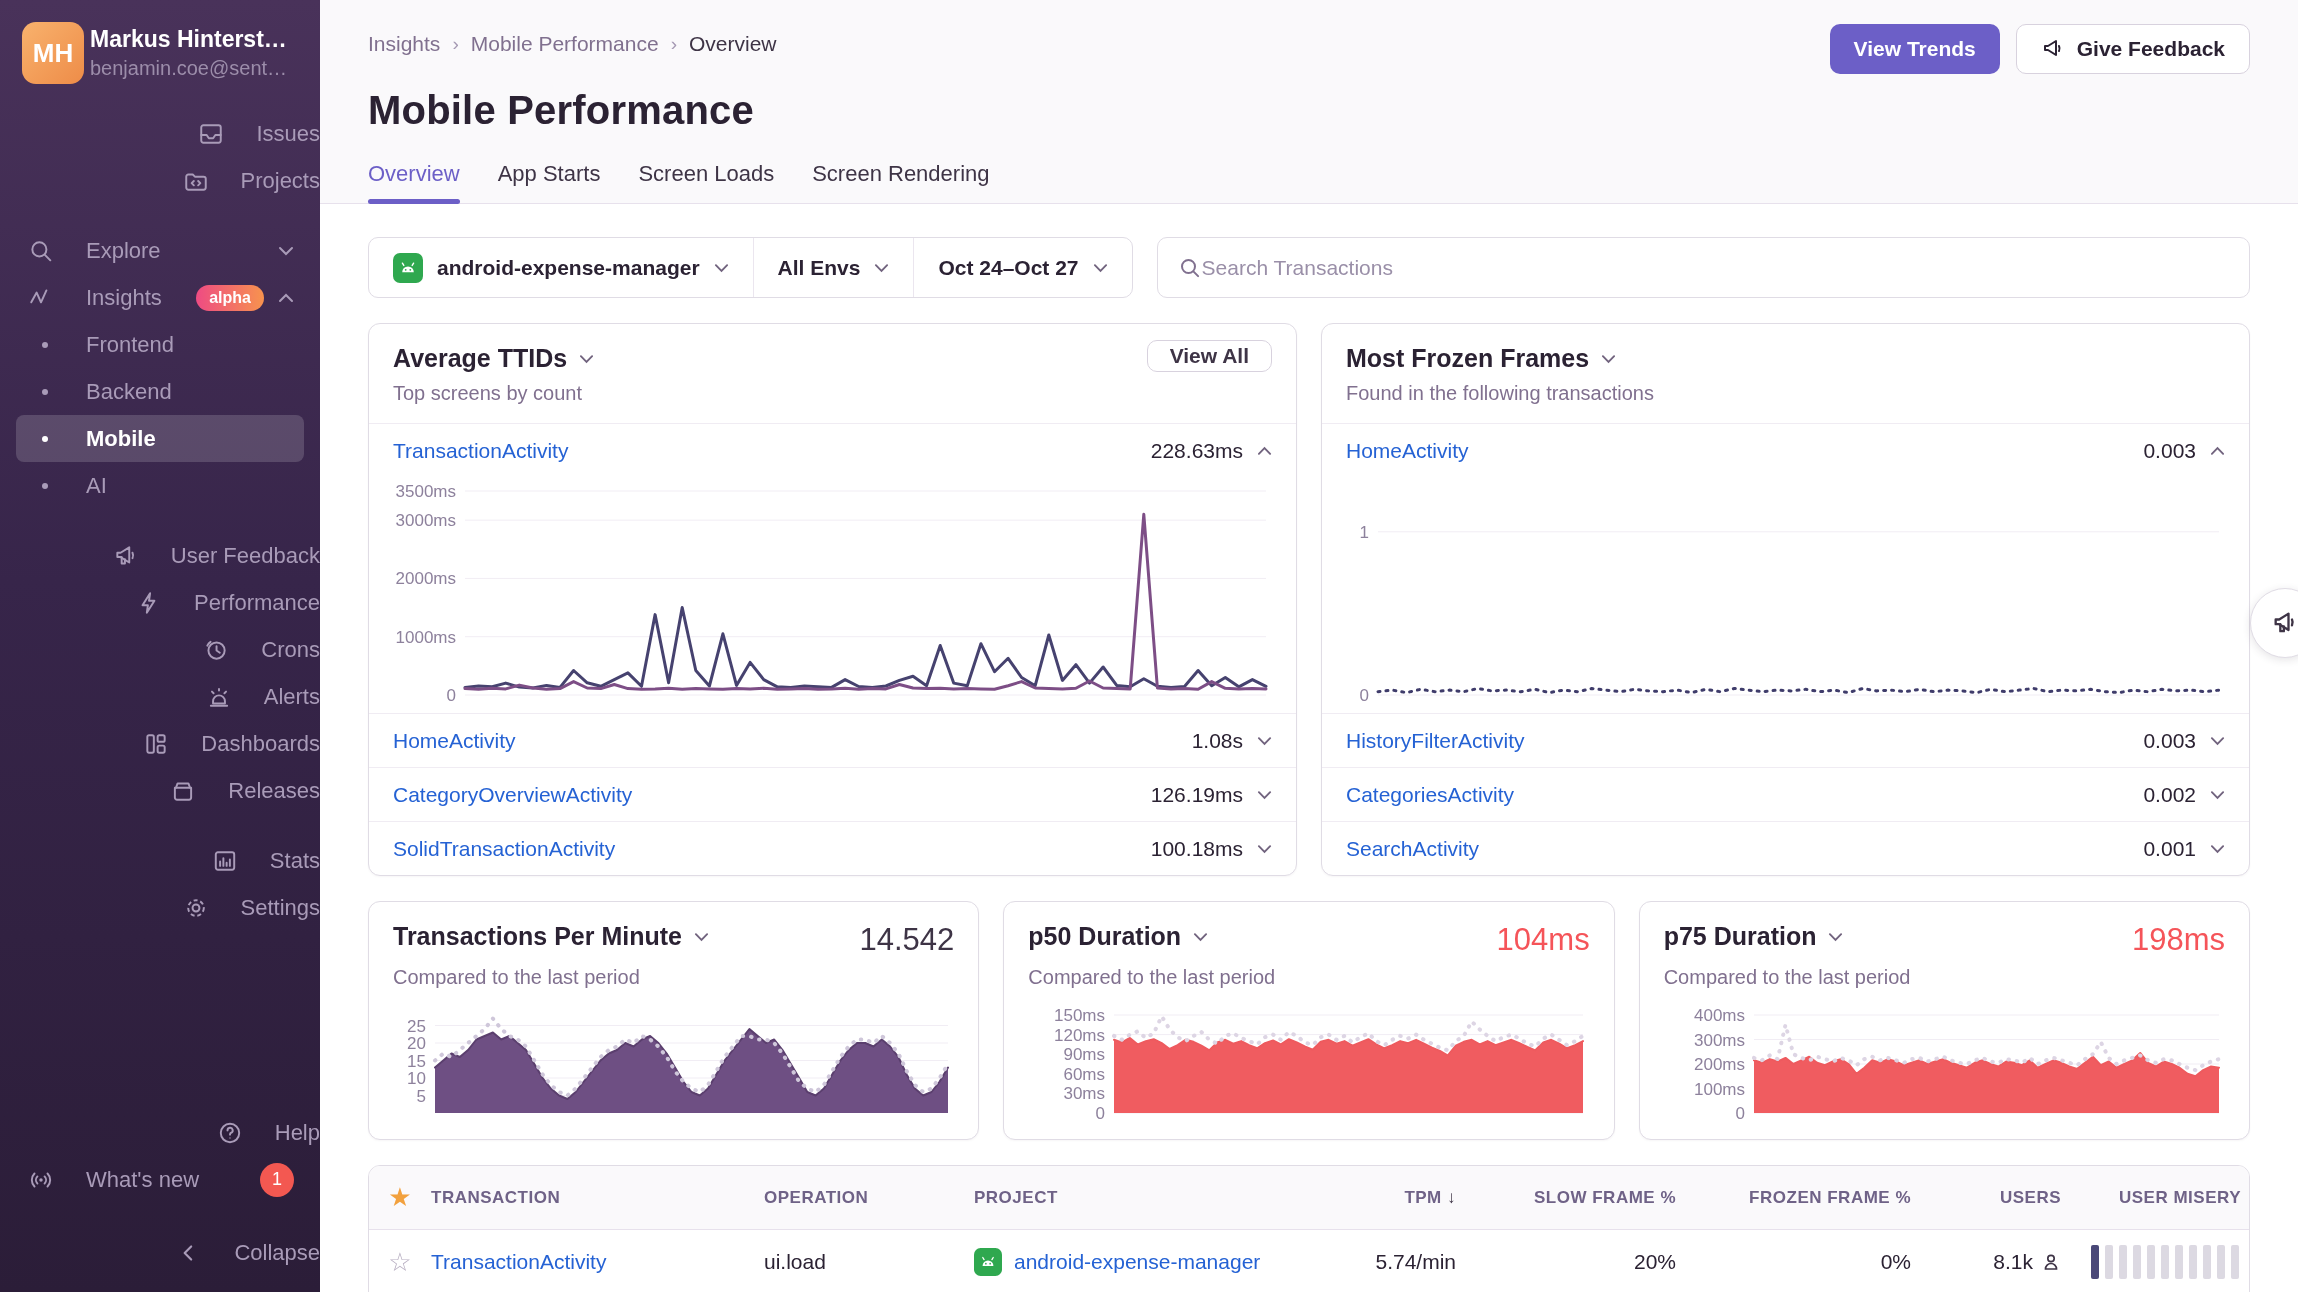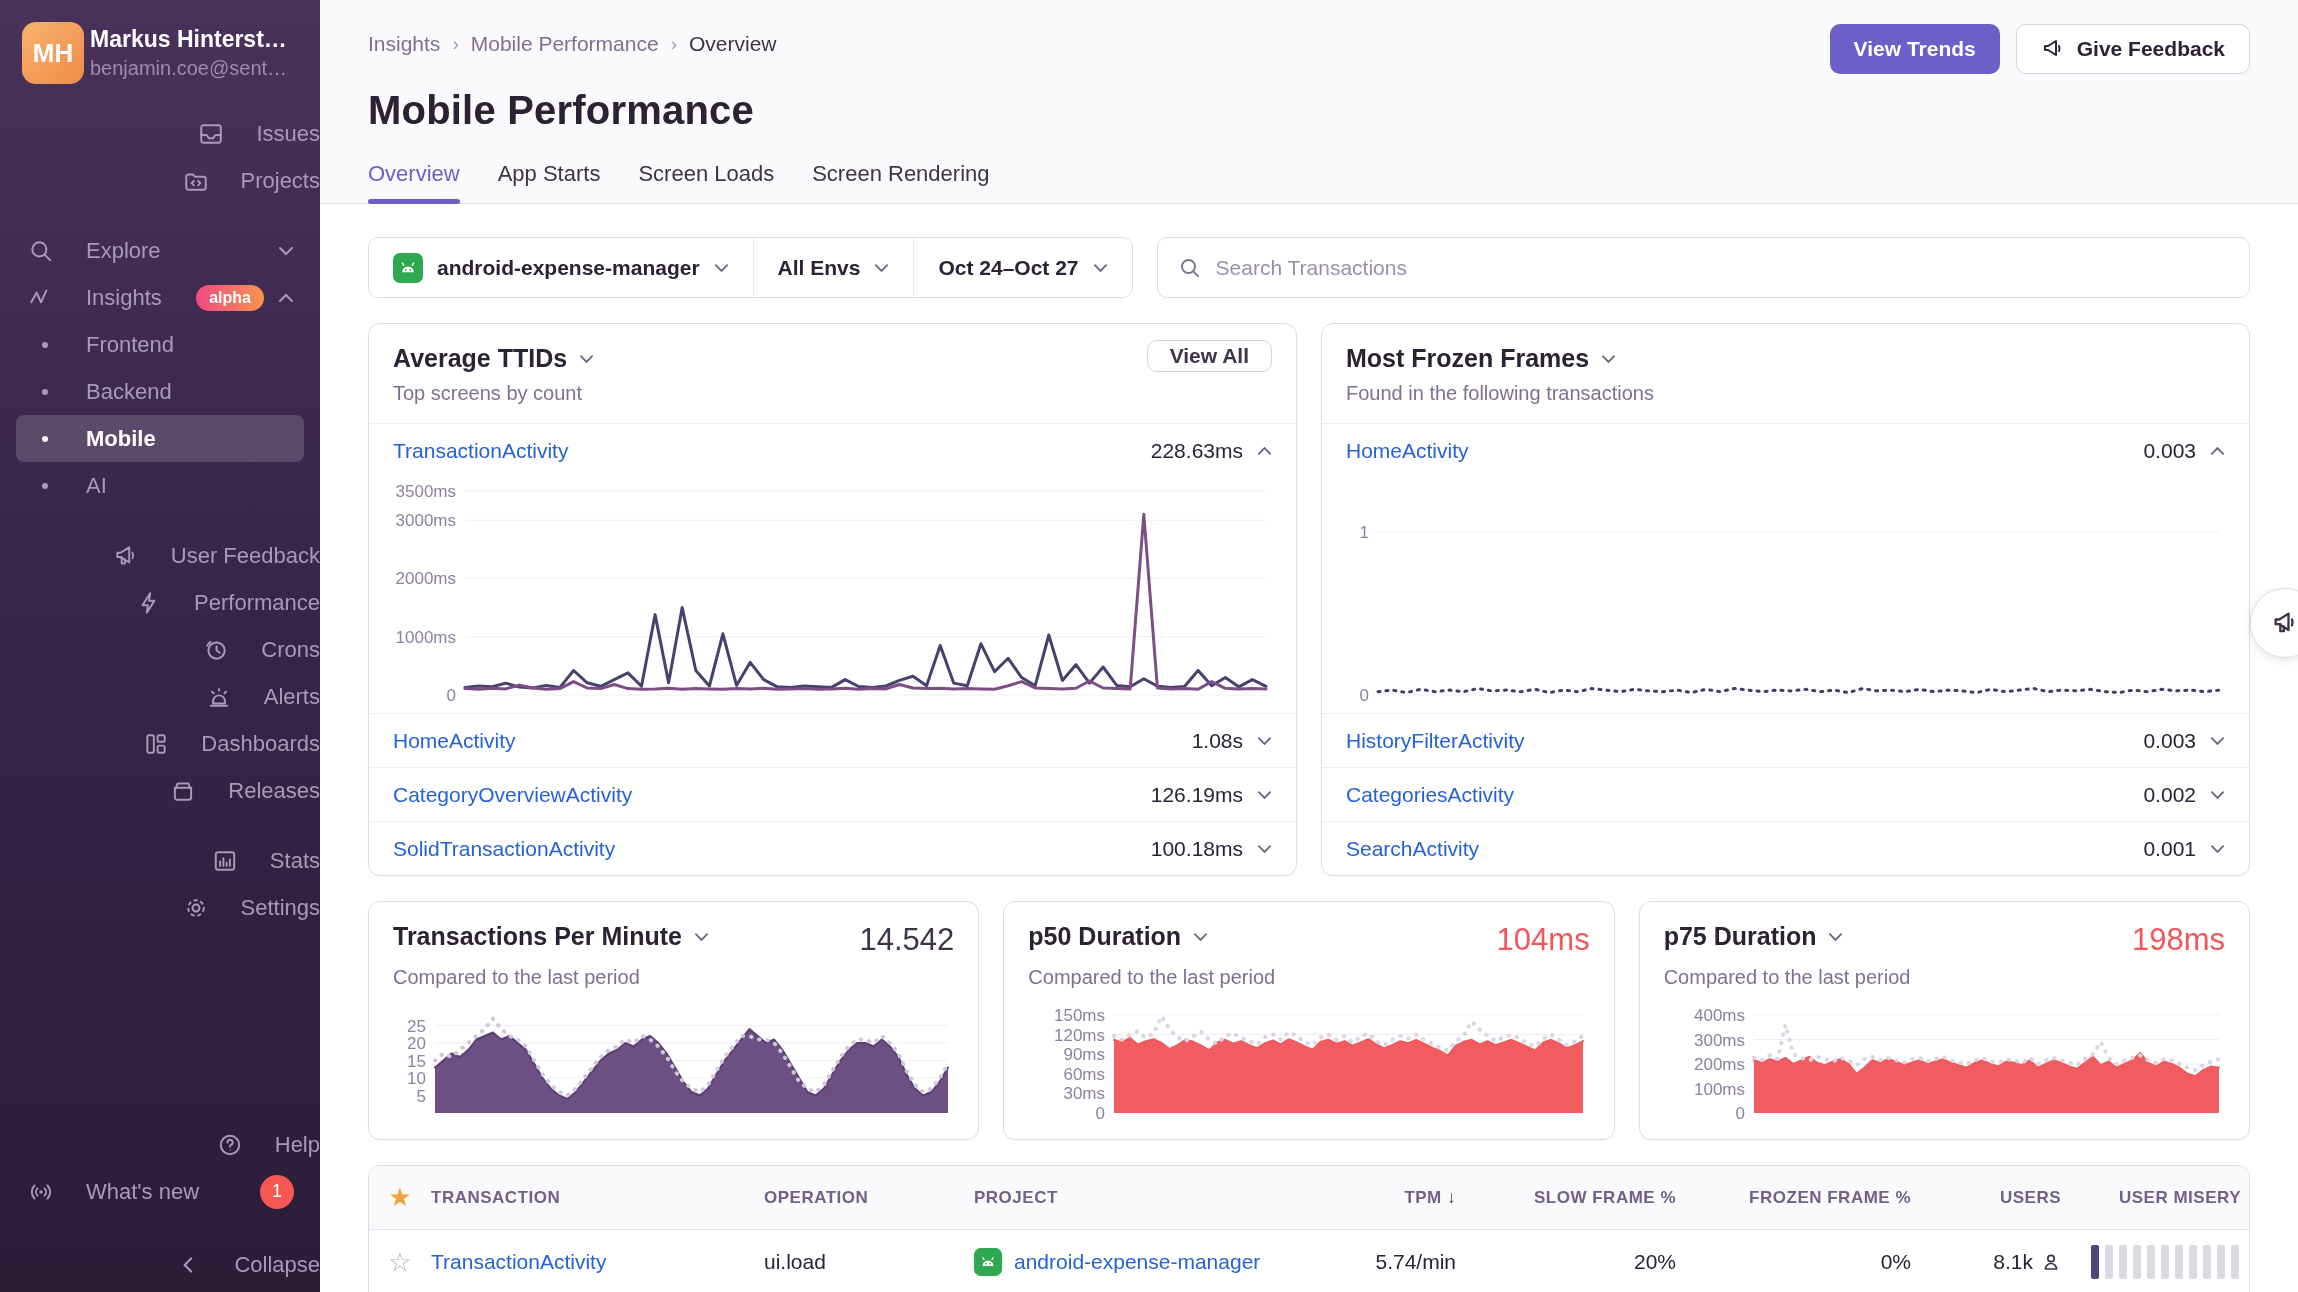--- a/index.html
+++ b/index.html
@@ -20,21 +20,21 @@
   .nav-item .ni-icon { width:26px; height:26px; flex:0 0 26px; display:flex; }
   .nav-item .ni-label { margin-left:32px; white-space:nowrap; }
   .nav-item .ni-right { margin-left:auto; margin-right:26px; display:flex; align-items:center; gap:14px; }
   .nav-child { display:flex; align-items:center; height:47px; padding-left:26px; margin:0 16px; font-size:22px; cursor:pointer; border-radius:8px; }
   .nav-child .dot { width:6px; height:6px; border-radius:50%; background:currentColor; margin-right:38px; flex:0 0 6px; }
   .nav-child.selected { background:rgba(255,255,255,.16); color:#fff; font-weight:bold; }
   .badge-alpha { background:linear-gradient(90deg,#ee4b83,#f7934e); color:#fff; font-size:16px; font-weight:bold;
     padding:4px 13px; border-radius:13px; }
   .badge-count { background:#f35851; color:#fff; font-size:18px; width:34px; height:34px; border-radius:50%;
     display:flex; align-items:center; justify-content:center; }
-  .sb-footer { margin-top:auto; padding-bottom:4px; }
+  .sb-footer { margin-top:auto; padding-bottom:16px; }
   .collapse-row { margin-top:26px; }
 
   
   .main { flex:1; display:flex; flex-direction:column; background:#fff; position:relative; min-width:0; }
   .page-head { background:#faf9fb; padding:0 48px; border-bottom:1px solid #e7e1ec; }
   .crumb-row { display:flex; align-items:flex-start; padding-top:24px; }
   .breadcrumb { display:flex; align-items:center; gap:12px; font-size:21px; color:#80708f; padding-top:8px; }
   .breadcrumb .sep { color:#a599b3; font-size:19px; }
   .breadcrumb .last { color:#3e3446; }
   .crumb-link { cursor:pointer; }
@@ -49,21 +49,21 @@
   .tab.active { color:#6c5fc7; }
   .tab.active::after { content:""; position:absolute; left:0; right:0; bottom:-1px; height:5px; border-radius:3px; background:#6c5fc7; }
 
   .content { padding:0 48px; flex:1; }
 
   
   .filter-row { display:flex; gap:24px; margin-top:33px; }
   .filter-group { display:flex; align-items:stretch; border:1px solid #e0dce5; border-radius:10px; background:#fff; height:61px; }
   .filter-seg { display:flex; align-items:center; gap:14px; padding:0 24px; font-size:21px; font-weight:bold; color:#2b2233; cursor:pointer; }
   .filter-seg + .filter-seg { border-left:1px solid #ebe6ef; }
-  .search-box { flex:1; display:flex; align-items:center; gap:14px; border:1px solid #e0dce5; border-radius:10px; height:61px; padding:0 20px; background:#fff; }
+  .search-box { flex:1; display:flex; align-items:center; border:1px solid #e0dce5; border-radius:10px; height:61px; padding:0 20px; background:#fff; }
   .search-box input { border:none; outline:none; flex:1; font-size:21px; color:#2b2233; font-family:"Liberation Sans",sans-serif; background:transparent; }
   .search-box input::placeholder { color:#9a8fa8; }
 
   
   .panels-row { display:flex; gap:24px; margin-top:25px; }
   .panel { flex:1; border:1px solid #e0dce5; border-radius:12px; background:#fff; box-shadow:0 1px 2px rgba(43,34,51,.04); overflow:hidden; }
   .panel-head { padding:20px 24px 18px; position:relative; }
   .panel-title { display:flex; align-items:center; gap:12px; font-size:25px; font-weight:bold; color:#2b2233; cursor:pointer; }
   .panel-sub { font-size:20px; color:#80708f; margin-top:9px; }
   .btn-viewall { position:absolute; right:24px; top:16px; height:32px; padding:0 22px; display:flex; align-items:center;

